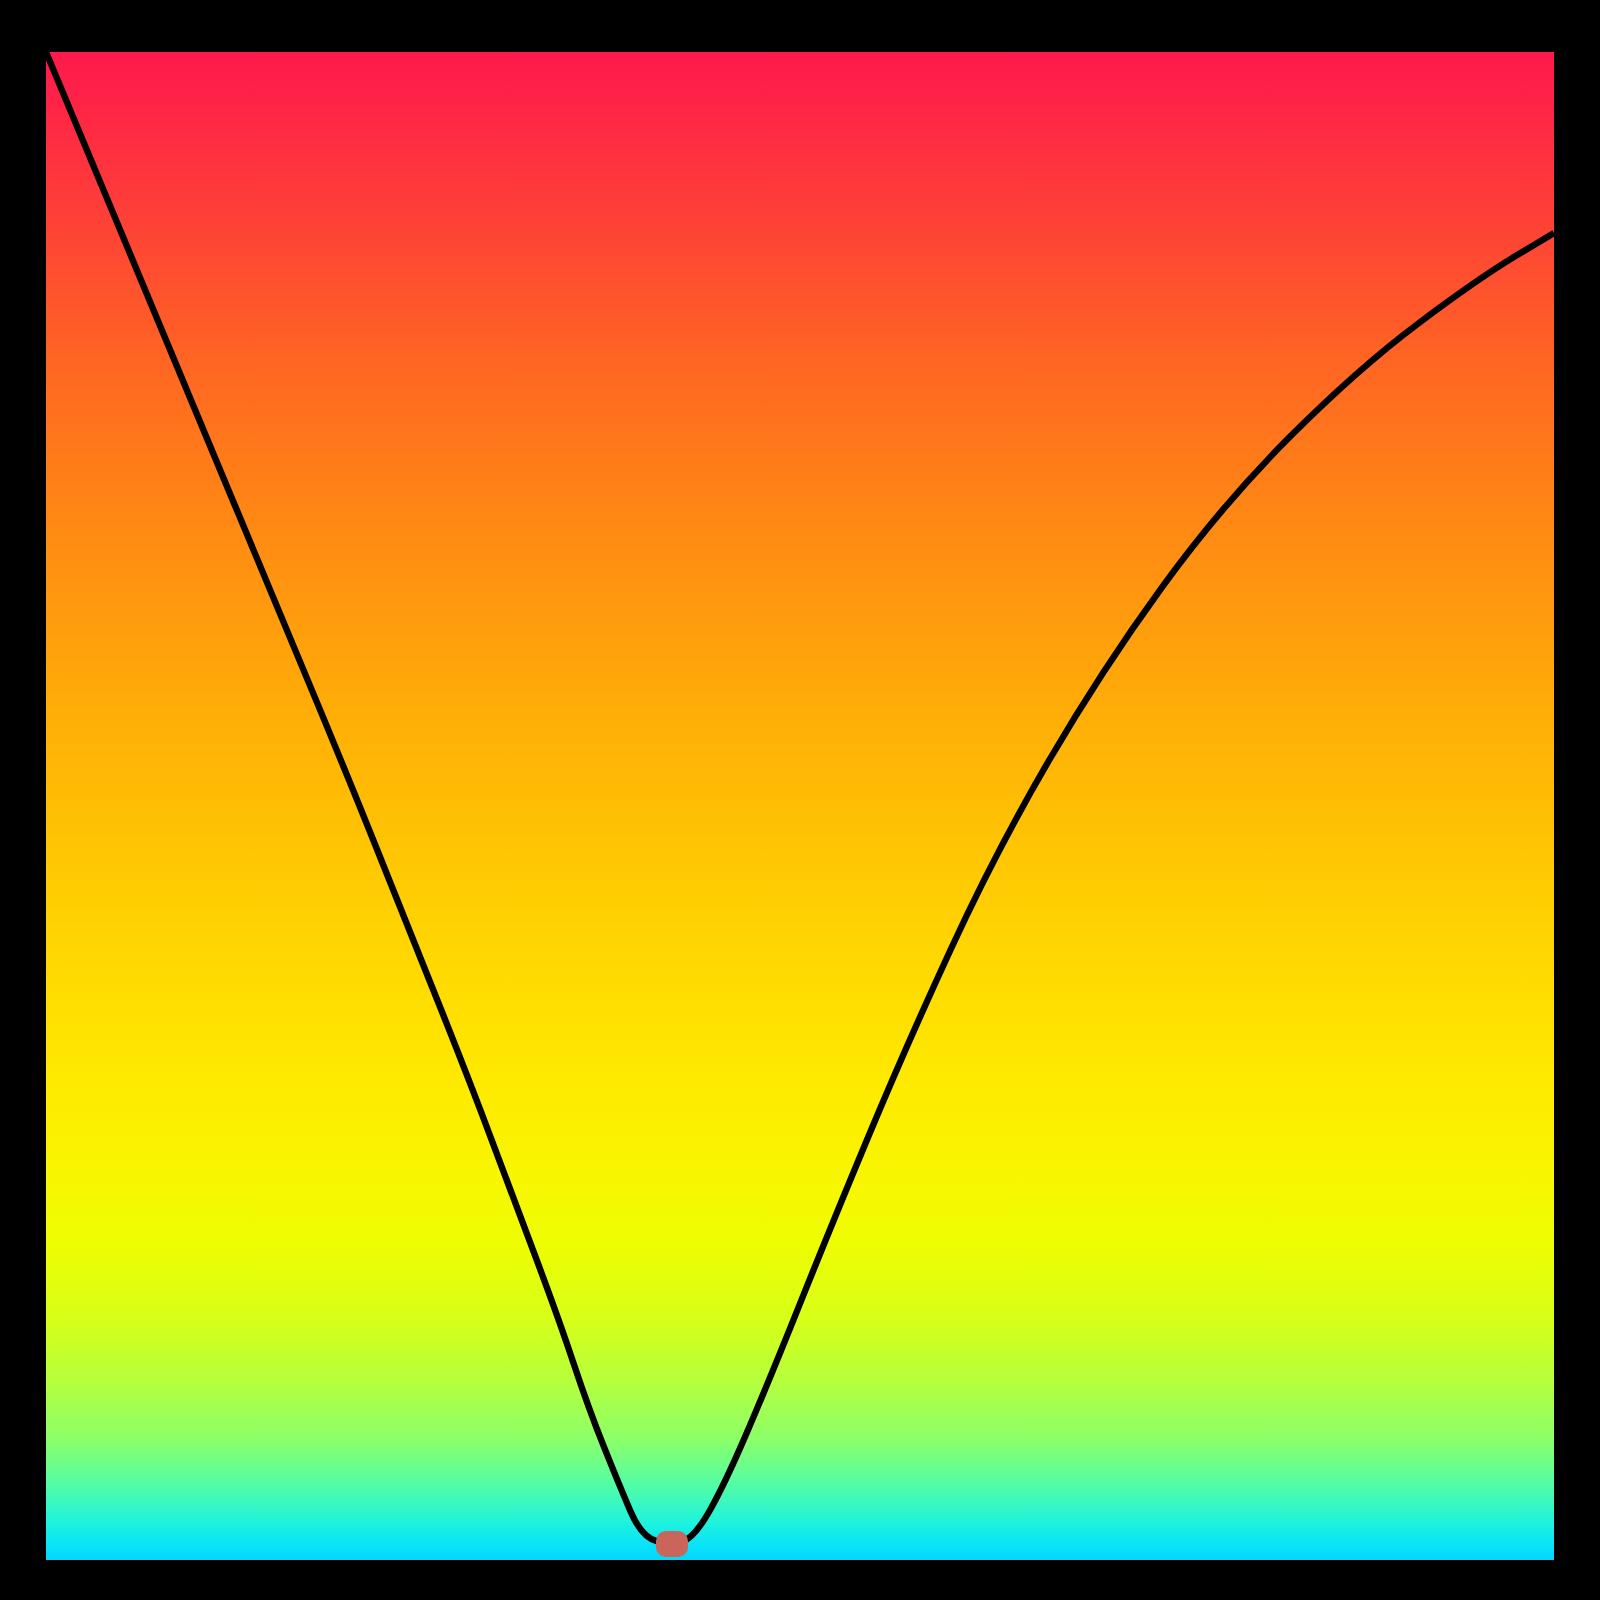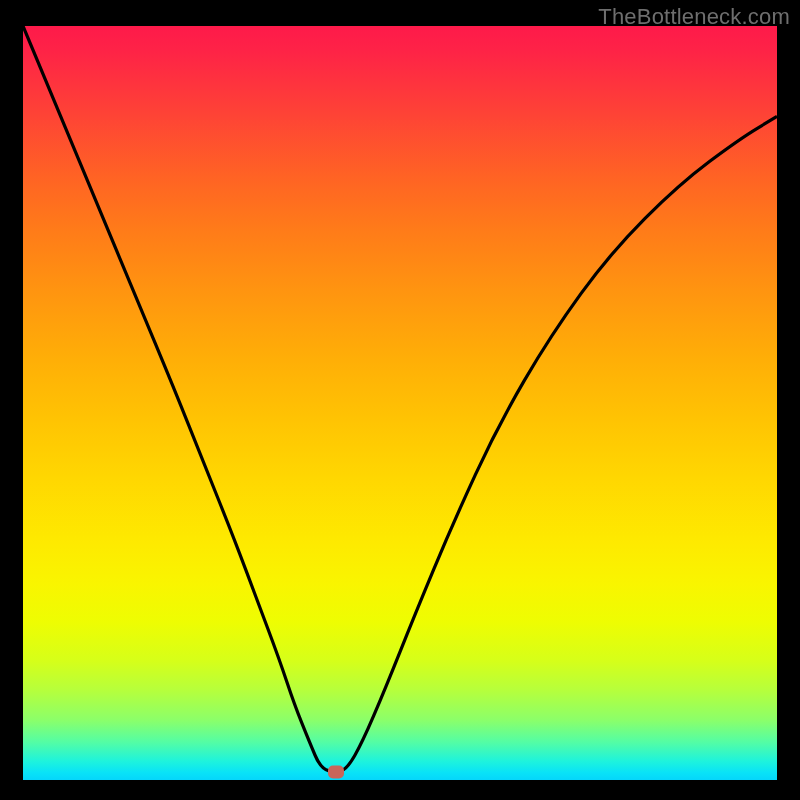--- a/index.html
+++ b/index.html
@@ -79,21 +79,20 @@
     border-radius: 5px;
     transform: translate(-50%, -50%);
     z-index: 5;
   }
 </style>
 </head>
 <body>
 
 <div class="container">
 
-  <div class="watermark">TheBottleneck.com</div>
 
   <div class="plot-frame">
     <div class="gradient-bg"></div>
 
     <svg class="curve-svg" viewBox="0 0 754 754" preserveAspectRatio="none">
       <path id="curve-path" fill="none" stroke="#000000" stroke-width="3.2" stroke-linejoin="round" d="M 0.00 0.00 Q 37.70 90.48 56.55 135.72 Q 75.40 180.96 94.25 226.20 Q 113.10 271.44 131.95 316.68 Q 150.80 361.92 165.88 399.62 Q 180.96 437.32 196.04 475.02 Q 211.12 512.72 222.43 542.88 Q 233.74 573.04 245.05 603.20 Q 256.36 633.36 263.90 655.98 Q 271.44 678.60 278.98 697.45 Q 286.52 716.30 292.18 729.50 Q 297.83 742.69 305.37 744.58 Q 312.91 746.46 318.56 744.58 Q 324.22 742.69 331.76 729.50 Q 339.30 716.30 350.61 689.91 Q 361.92 663.52 377.00 625.82 Q 392.08 588.12 410.93 542.88 Q 429.78 497.64 452.40 448.63 Q 475.02 399.62 501.41 354.38 Q 527.80 309.14 557.96 267.67 Q 588.12 226.20 622.05 192.27 Q 655.98 158.34 686.14 135.72 Q 716.30 113.10 735.15 101.79 L 754.00 90.48"></path>
     </svg>
 
     <div id="marker" class="marker" style="left: 41.5%; top: 99%;"></div>
   </div>

